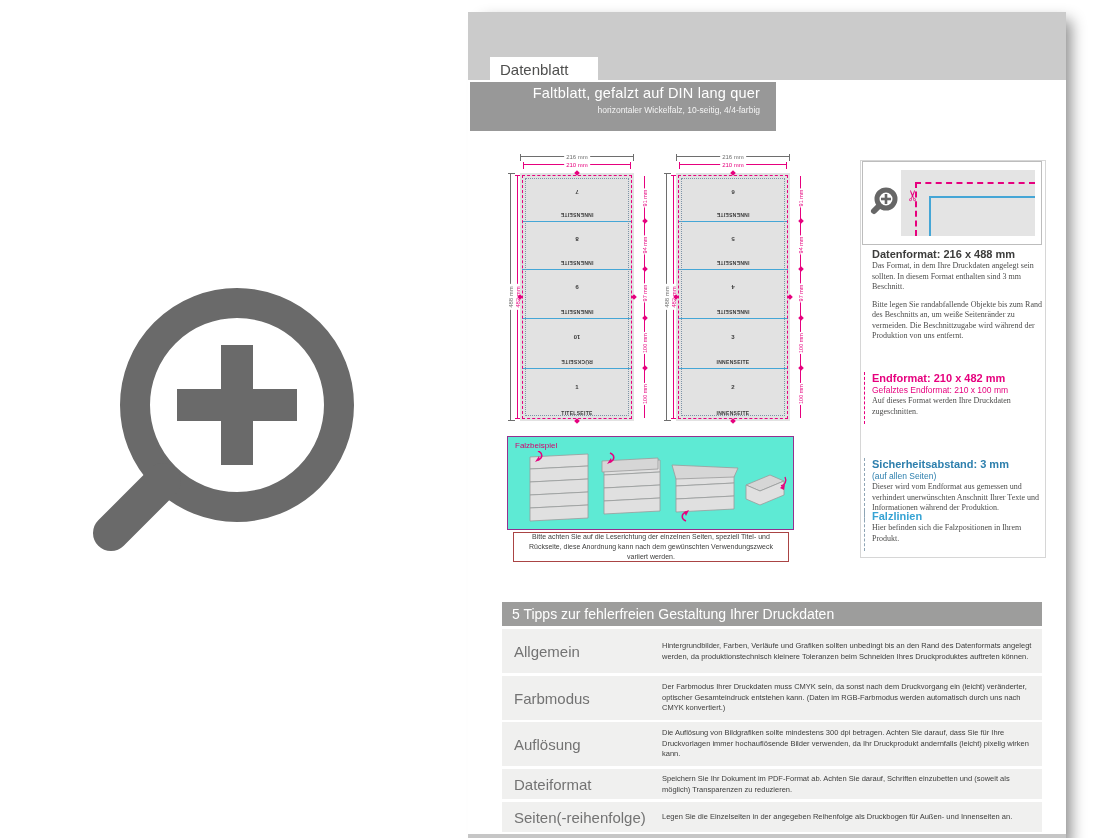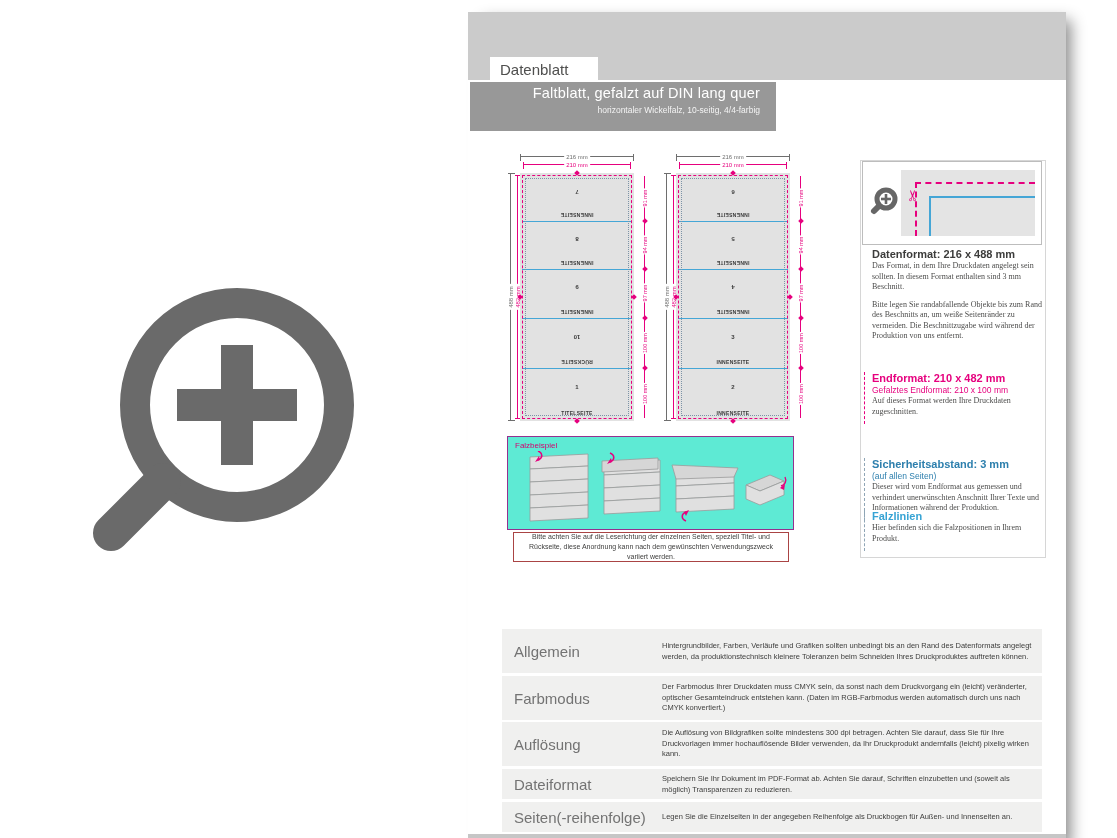--- a/index.html
+++ b/index.html
@@ -336,20 +336,21 @@
       <h3>Sicherheitsabstand: 3 mm</h3>
       <span class="sub">(auf allen Seiten)</span>
       <p>Dieser wird vom Endformat aus gemessen und verhindert unerwünschten Anschnitt Ihrer Texte und Informationen während der Produktion.</p>
     </div>
 
     <div class="sec s-falz">
       <h3>Falzlinien</h3>
       <p>Hier befinden sich die Falzpositionen in Ihrem Produkt.</p>
     </div>
 
+    <div class="tips-header">5 Tipps zur fehlerfreien Gestaltung Ihrer Druckdaten</div>
 
     <div class="tiprow row1">
       <span class="rlabel">Allgemein</span>
       <span class="rtext">Hintergrundbilder, Farben, Verläufe und Grafiken sollten unbedingt bis an den Rand des Datenformats angelegt werden, da produktionstechnisch kleinere Toleranzen beim Schneiden Ihres Druckproduktes auftreten können.</span>
     </div>
     <div class="tiprow row2">
       <span class="rlabel">Farbmodus</span>
       <span class="rtext">Der Farbmodus Ihrer Druckdaten muss CMYK sein, da sonst nach dem Druckvorgang ein (leicht) veränderter, optischer Gesamteindruck entstehen kann. (Daten im RGB-Farbmodus werden automatisch durch uns nach CMYK konvertiert.)</span>
     </div>
     <div class="tiprow row3">

